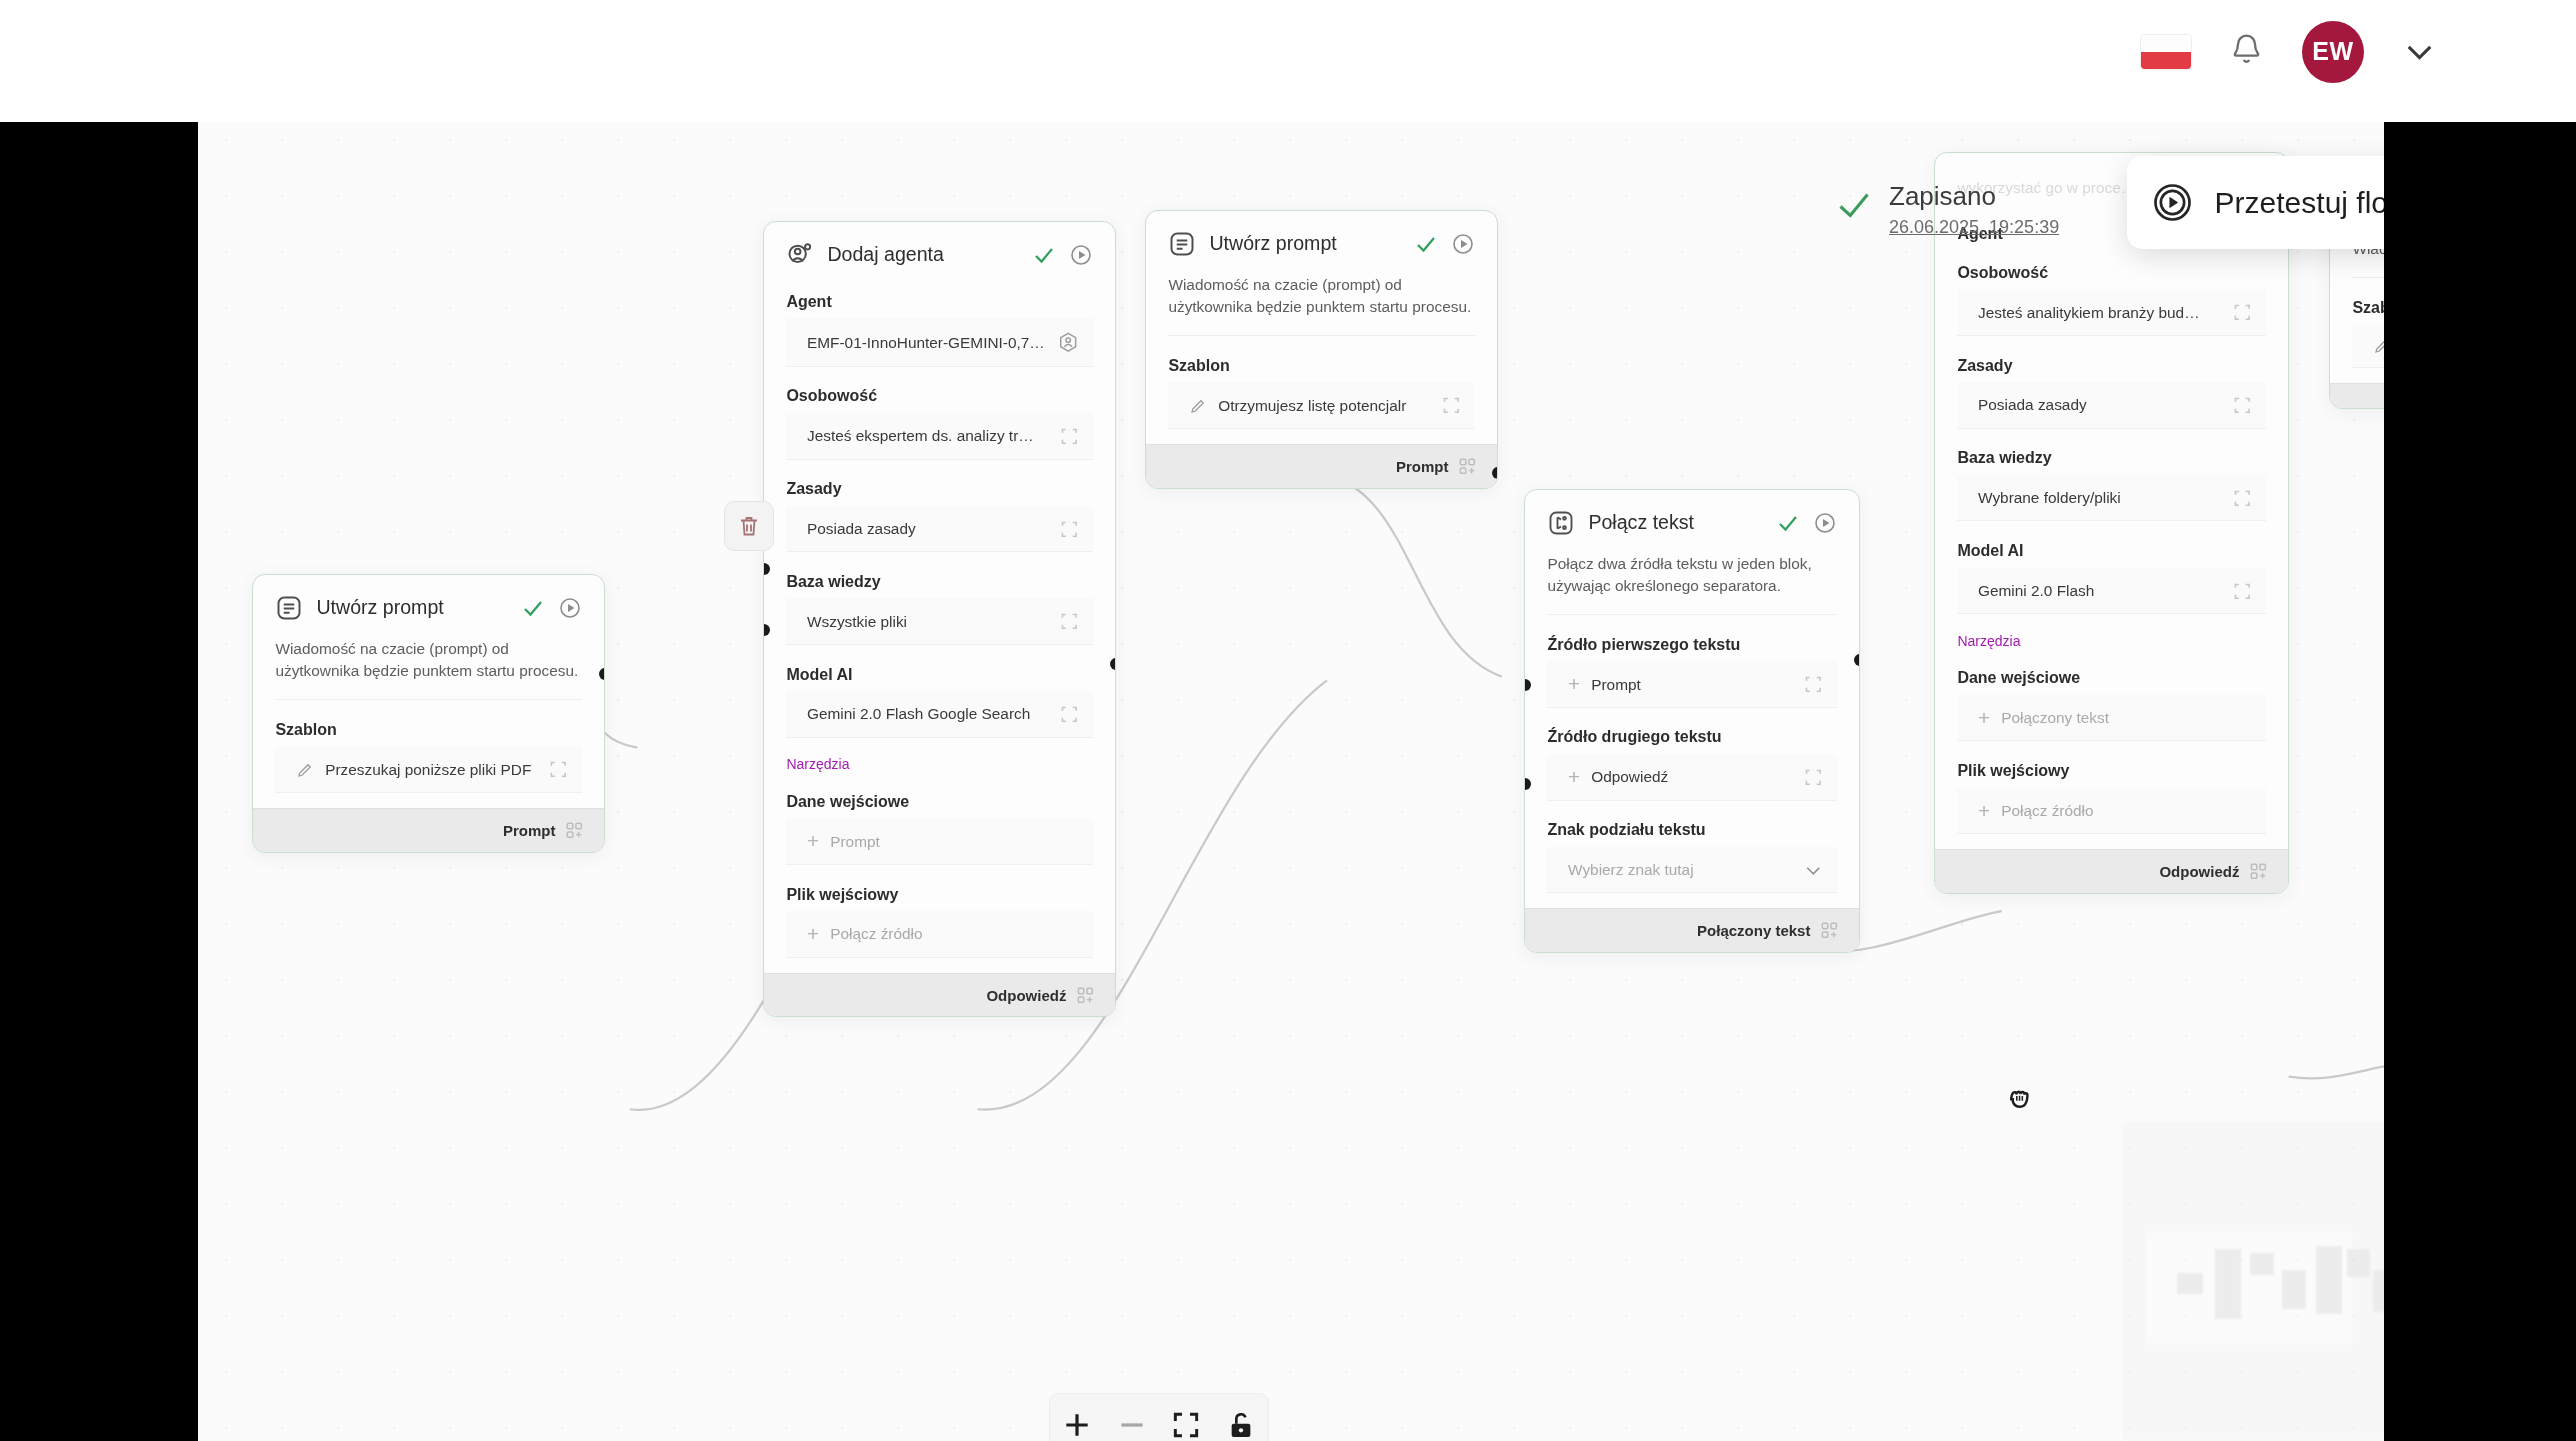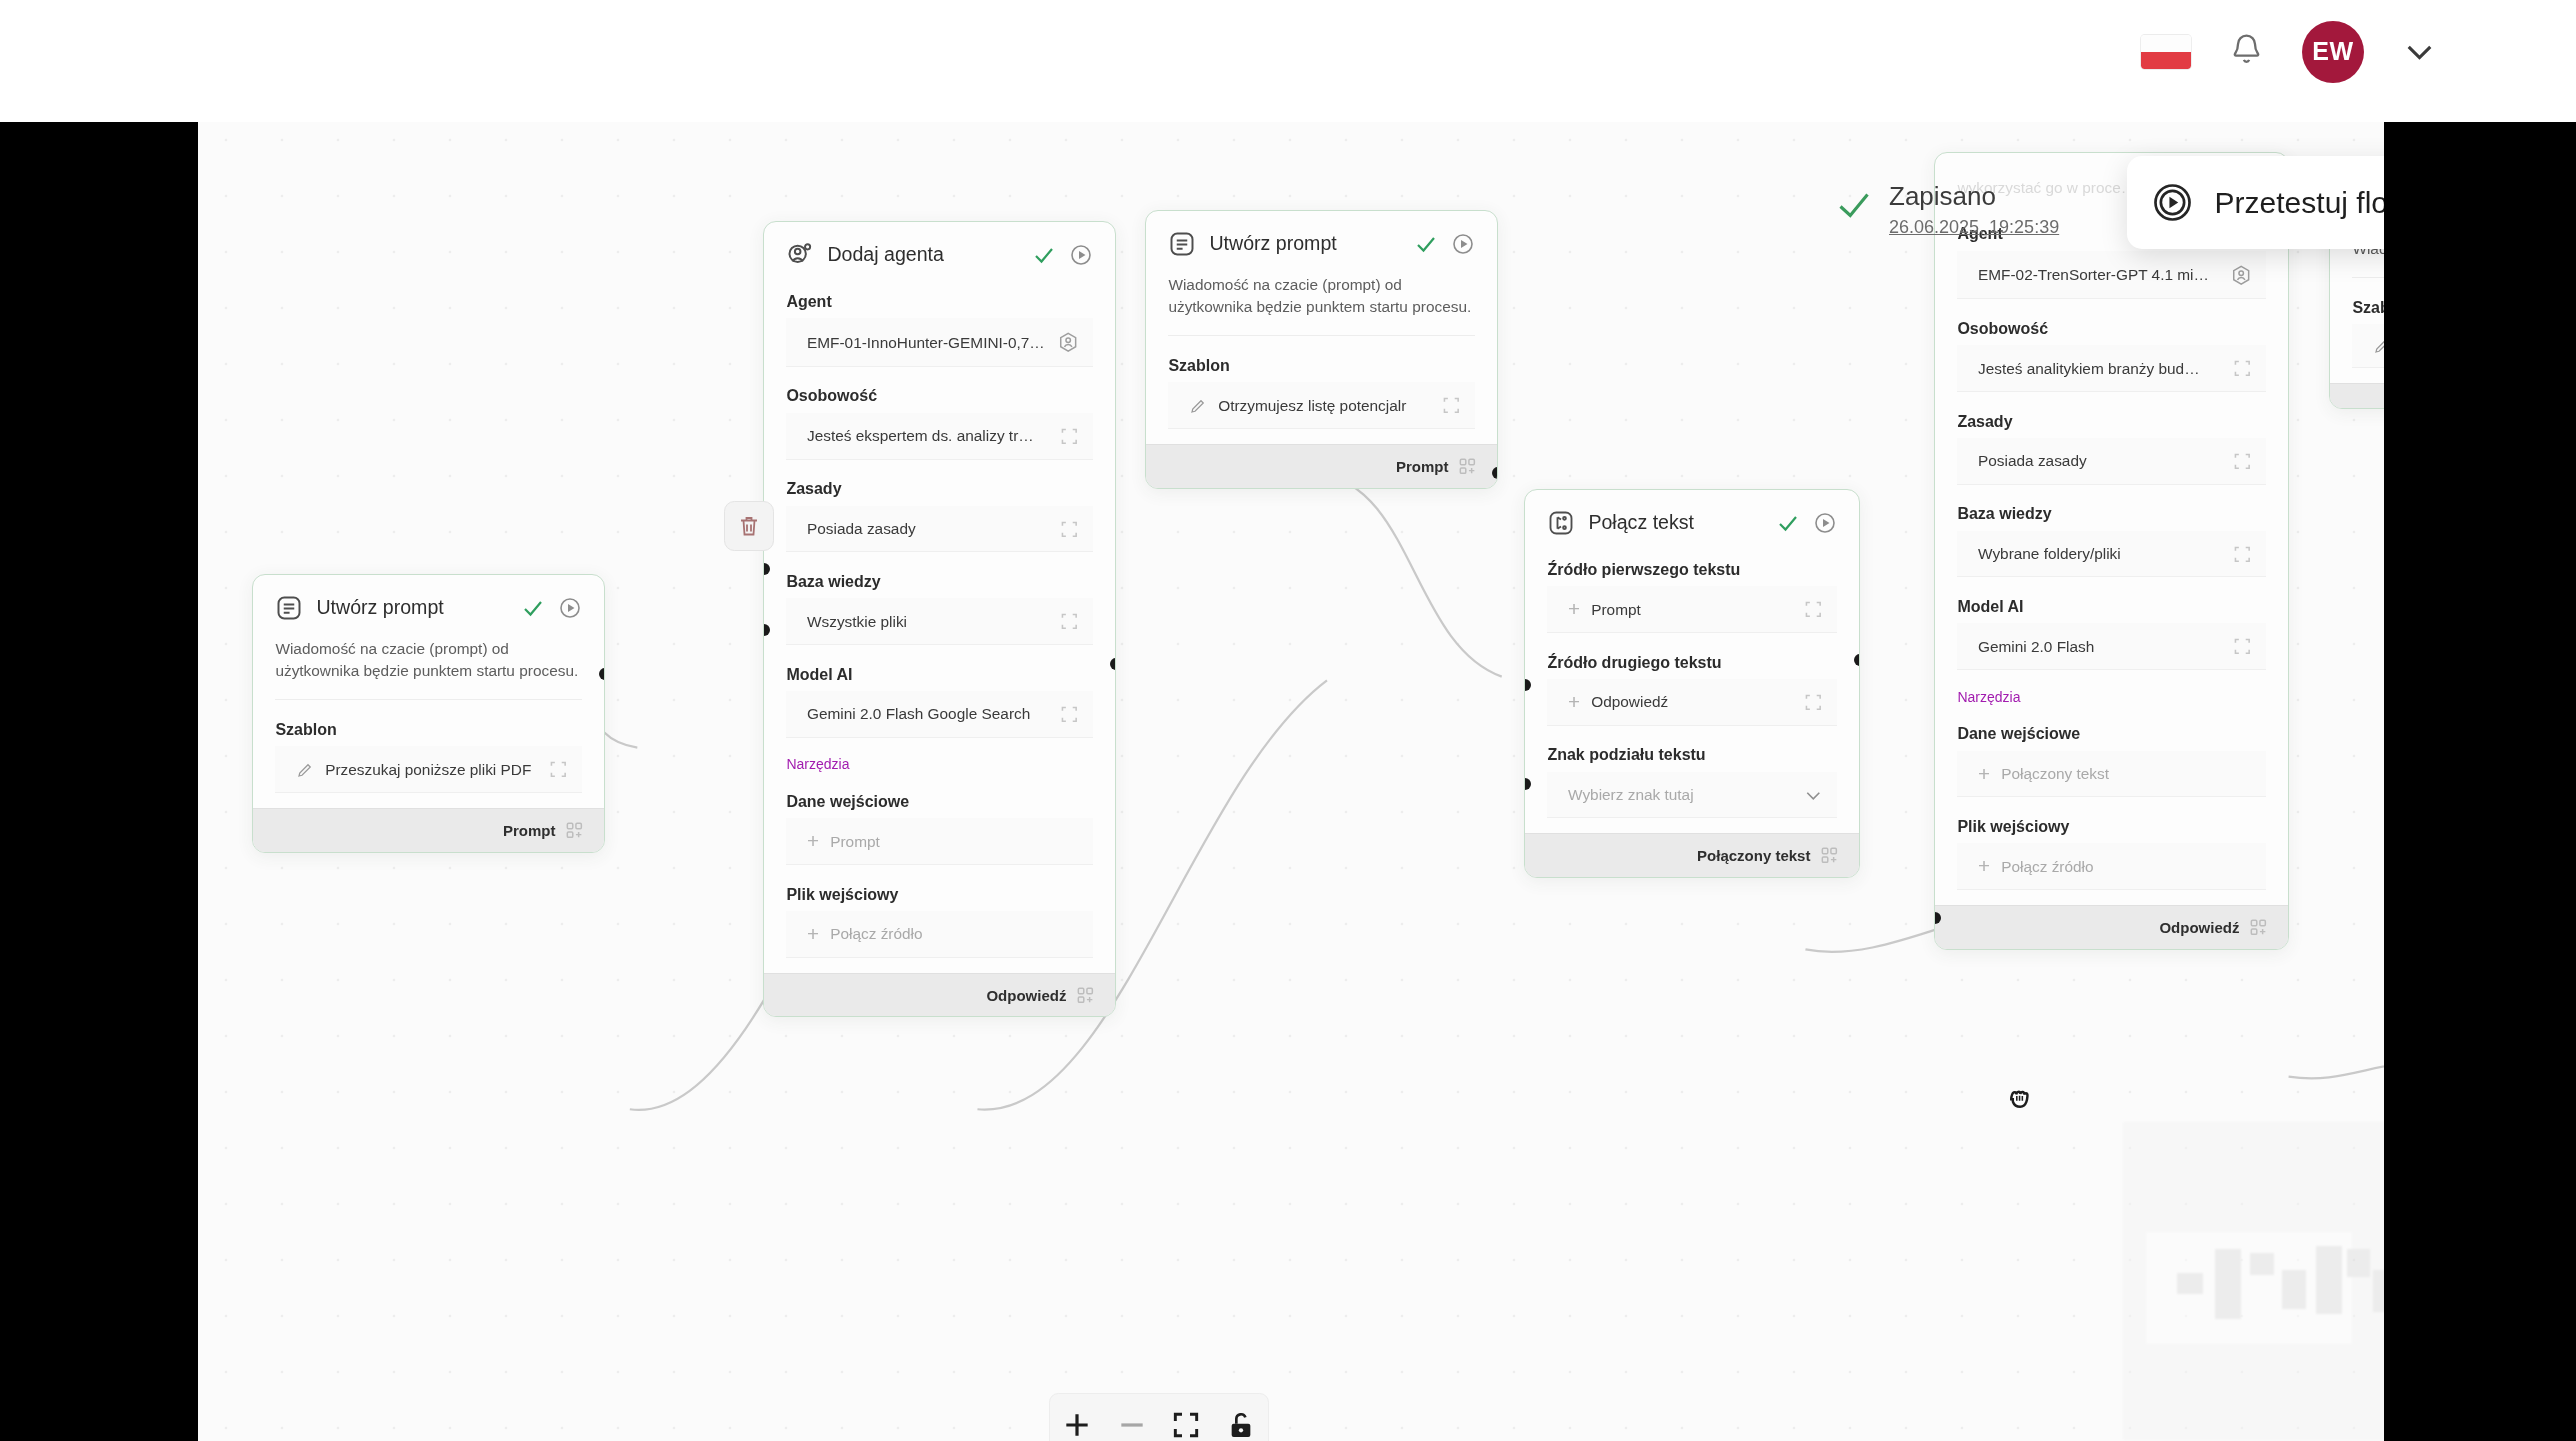--- a/index.html
+++ b/index.html
@@ -390,20 +390,21 @@
               <polyline points="4,13 9.5,18.5 20,6"></polyline>
             </svg>
           </span>
         <span class="play">
             <svg viewBox="0 0 24 24" fill="none" stroke="currentColor" stroke-width="1.6">
               <circle cx="12" cy="12" r="9"></circle>
               <polygon points="10,8 16.5,12 10,16" fill="currentColor" stroke="none"></polygon>
             </svg>
           </span>
       </div>
+      <p class="node-desc">Połącz dwa źródła tekstu w jeden blok, używając określonego separatora.</p>
 
       <div class="sect">Źródło pierwszego tekstu</div>
       <div class="field">
         <span class="plus">+</span>
         <span class="ftxt">Prompt</span>
         <span class="brk">
             <svg viewBox="0 0 24 24" fill="none" stroke="currentColor" stroke-width="1.8">
               <path d="M4 8V4h4M20 8V4h-4M4 16v4h4M20 16v4h-4"></path>
             </svg>
           </span>
@@ -444,30 +445,20 @@
     <div class="port" style="left:-6.5px;top:189px;"></div>
     <div class="port" style="left:-6.5px;top:288px;"></div>
     <div class="port" style="right:-6.5px;top:164px;"></div>
   </div>
 
   <div class="node" id="node-agent-right">
     <div class="node-body">
       <p class="node-desc" style="border-bottom:none;padding-bottom:5.6px;color:#d9d9d9;margin-top:5.6px;">wykorzystać go w proce…</p>
 
       <div class="sect">Agent</div>
-      <div class="field">
-        <span class="ftxt">EMF-02-TrenSorter-GPT 4.1 mi…</span>
-        <span class="avic">
-            <svg viewBox="0 0 24 24" fill="none" stroke="currentColor" stroke-width="1.6">
-              <path d="M12 2.5l8 4.6v9.8l-8 4.6-8-4.6V7.1z"></path>
-              <circle cx="12" cy="10" r="2.4"></circle>
-              <path d="M8 17a4.4 4.4 0 0 1 8 0"></path>
-            </svg>
-          </span>
-      </div>
 
       <div class="sect">Osobowość</div>
       <div class="field">
         <span class="ftxt">Jesteś analitykiem branży bud…</span>
         <span class="brk">
             <svg viewBox="0 0 24 24" fill="none" stroke="currentColor" stroke-width="1.8">
               <path d="M4 8V4h4M20 8V4h-4M4 16v4h4M20 16v4h-4"></path>
             </svg>
           </span>
       </div>

